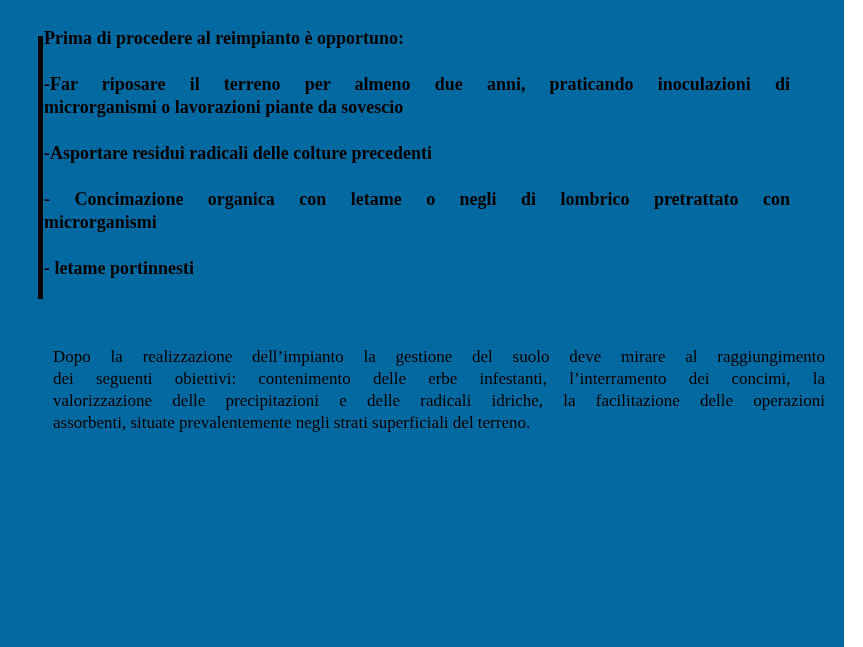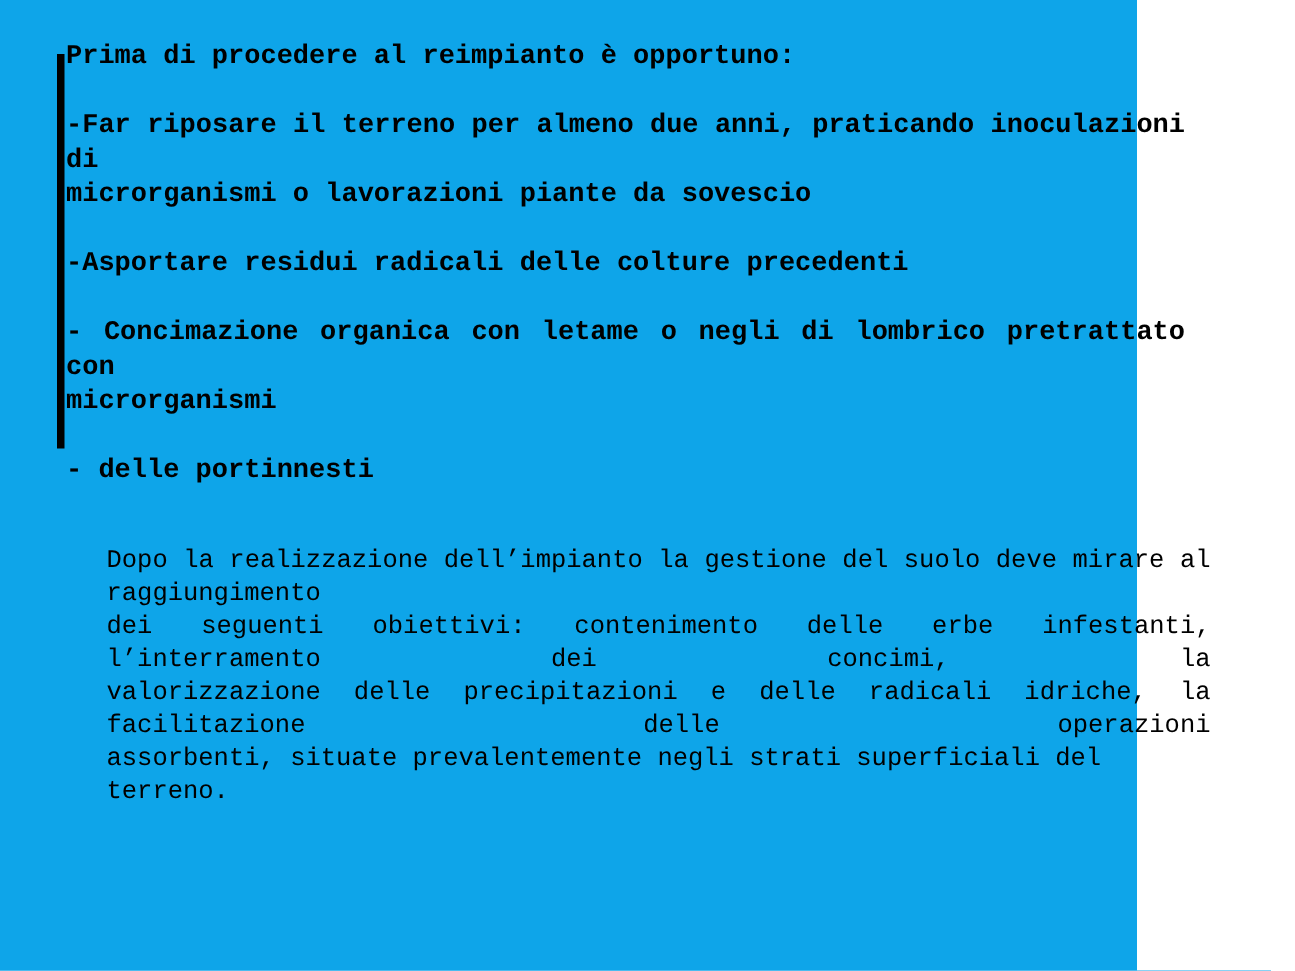--- a/index.html
+++ b/index.html
@@ -7,24 +7,24 @@
     padding: 0;
   }
   body {
     width: 863px;
     height: 647px;
     background: #ffffff;
     overflow: hidden;
   }
   .slide {
     position: relative;
-    width: 758px;
+    width: 844px;
     height: 647px;
-    background: #0ea5e9;
-    font-family: Liberation Mono, monospace;
+    background: #0369a1;
+    font-family: Liberation Serif, serif;
     color: #000000;
   }
   .v-line {
     position: absolute;
     left: 38px;
     top: 36px;
     width: 5px;
     height: 263px;
     background: #000000;
   }
@@ -44,21 +44,21 @@
     top: 346px;
     width: 772px;
     font-size: 17px;
     line-height: 22px;
     font-weight: normal;
   }
   .para {
     margin: 0 0 23px 0;
   }
   .block-body .para {
-    margin: 18px;
+    margin: 0;
   }
   .para:last-child {
     margin-bottom: 0;
   }
   .line {
     white-space: normal;
     text-align: left;
   }
   
   .line.stretch {
@@ -80,21 +80,21 @@
         <div class="line">microrganismi o lavorazioni piante da sovescio</div>
       </div>
       <div class="para">
         <div class="line">-Asportare residui radicali delle colture precedenti</div>
       </div>
       <div class="para">
         <div class="line stretch">- Concimazione organica con letame o negli di lombrico pretrattato con</div>
         <div class="line">microrganismi</div>
       </div>
       <div class="para">
-        <div class="line">- delle portinnesti</div>
+        <div class="line">- letame portinnesti</div>
       </div>
     </div>
   <div class="block block-body" id="body-block">
       <div class="para">
         <div class="line stretch">Dopo la realizzazione dell’impianto la gestione del suolo deve mirare al raggiungimento</div>
         <div class="line stretch">dei seguenti obiettivi: contenimento delle erbe infestanti, l’interramento dei concimi, la</div>
         <div class="line stretch">valorizzazione delle precipitazioni e delle radicali idriche, la facilitazione delle operazioni</div>
         <div class="line">assorbenti, situate prevalentemente negli strati superficiali del terreno.</div>
       </div>
     </div>

